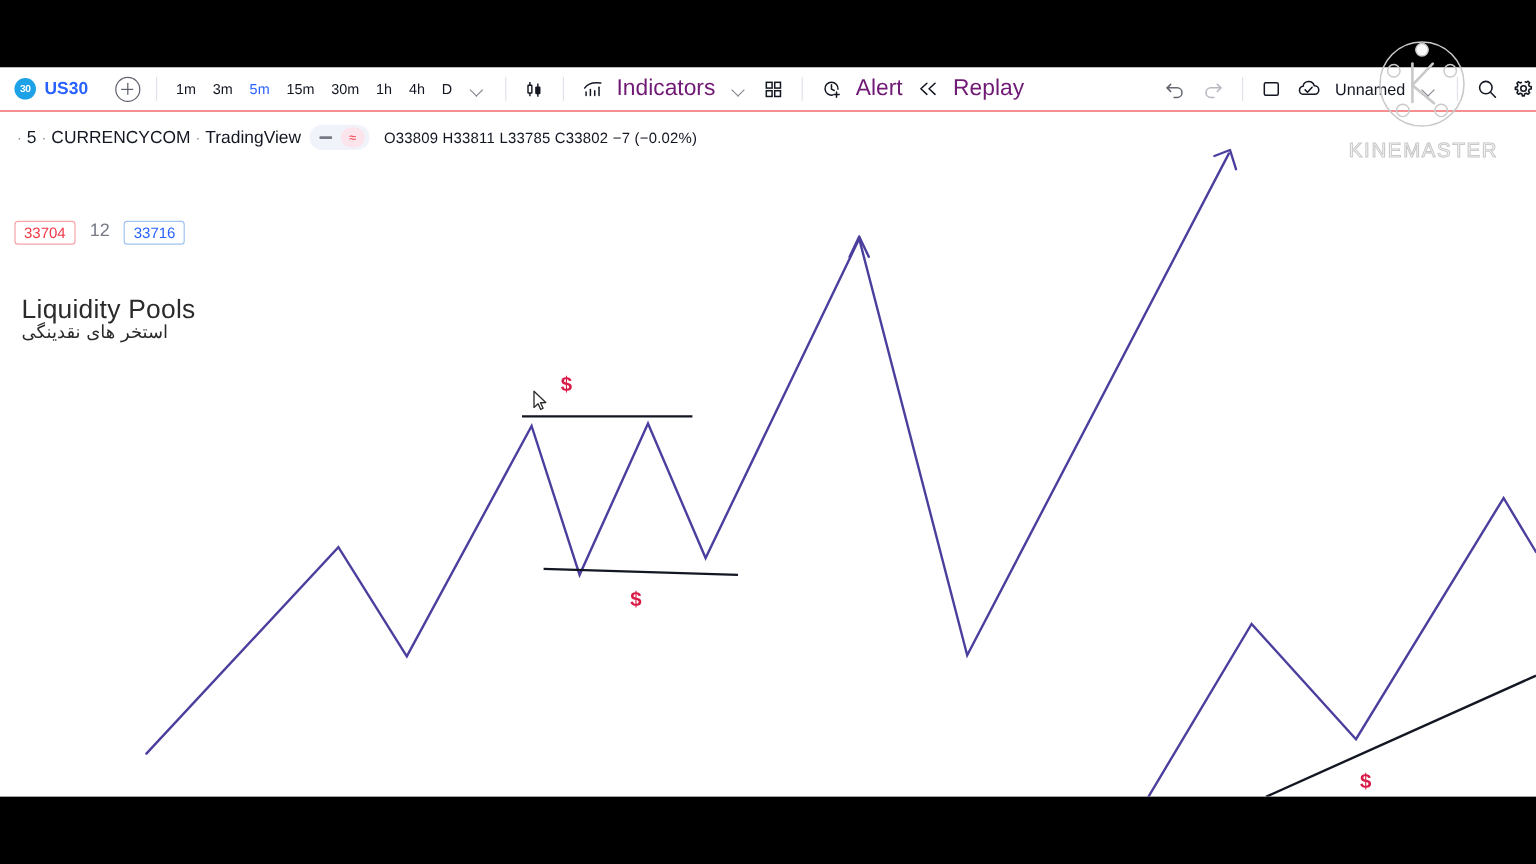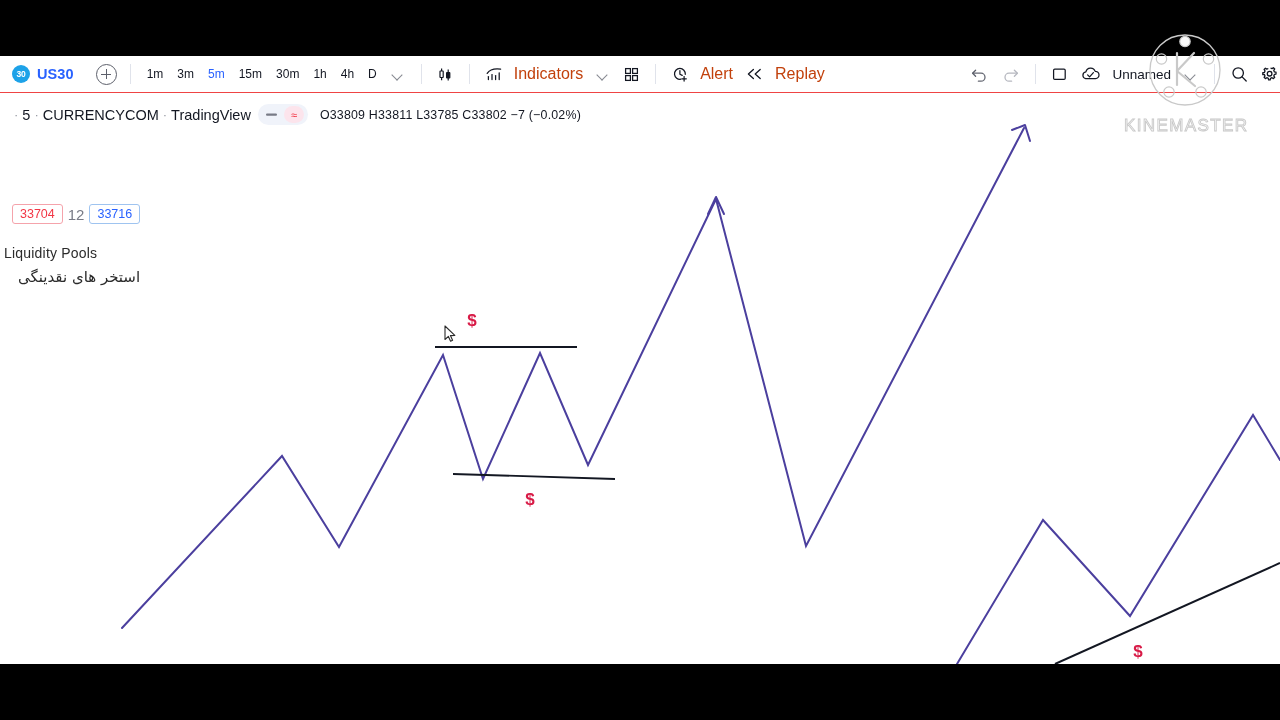--- a/index.html
+++ b/index.html
@@ -67,21 +67,21 @@
   }
   .tf.active { color: #2962ff; }
   .chev { width: 16px; height: 16px; position: relative; margin: 0 6px; opacity:.75;}
   .chev::before {
     content:''; position:absolute; left:3px; top:5px;
     width:7px; height:7px;
     border-right:1.3px solid #5d606b; border-bottom:1.3px solid #5d606b;
     transform: rotate(45deg);
   }
   .tbl-label {
-    font-size: 16px; color: #c2410c; margin-left: 6px;
+    font-size: 19px; color: #701a75; margin-left: 6px;
   }
   .tb-item { display:flex; align-items:center; gap: 5px; padding: 3px 6px; border-radius:3px; }
   .ic { display:flex; align-items:center; justify-content:center; }
 
   .right-group { margin-left: auto; display:flex; align-items:center; gap:0; padding-right:2px;}
   .unnamed-txt { font-size: 13.5px; color:#131722; margin-left:5px;}
 
   
   .legend {
     position:absolute; left: 10px; top: 48px;
@@ -96,33 +96,33 @@
     display:inline-flex; align-items:center; gap:2px; margin: 0 7px;
     background:#f0f3fa; border-radius: 11px; padding: 2px 4px;
   }
   .pill { width:20px; height:17px; border-radius:9px; display:flex; align-items:center; justify-content:center; font-size:11px;}
   .pill.a { background:#f0f3fa; color:#787b86; }
   .pill.b { background:#fce4ec; color:#f23645; }
   .ohlc { font-size: 12.4px; color:#131722; margin-left: 5px; letter-spacing:.2px;}
 
   .pricerow {
     position:absolute; left: 12px; top: 128px;
-    display:flex; align-items:center; gap: 5px; margin-top: 20px;
+    display:flex; align-items:flex-start; gap: 12px;
   }
   .pbox {
     font-size: 12.5px; padding: 2px 7px; border-radius: 3px;
     border:1px solid #f5a3ab; color:#f23645; background:#fff;
   }
   .pbox.blue { border-color:#9fc4f0; color:#2962ff; }
   .pmid { font-size: 15px; color:#787b86; }
 
   
   .ann-title {
-    position:absolute; left: 4px; top: 189px;
-    font-size: 14px; color: #2b2b2b; letter-spacing:.2px;
+    position:absolute; left: 18px; top: 189px;
+    font-size: 22px; color: #2b2b2b; letter-spacing:.2px;
     font-family: "Liberation Sans", sans-serif;
     text-align: center;
   }
   .ann-sub {
     position:absolute; left: 18px; top: 212px;
     font-size: 15px; color:#2b2b2b; direction: rtl;
     font-family: "DejaVu Sans", sans-serif;
   }
 
   

